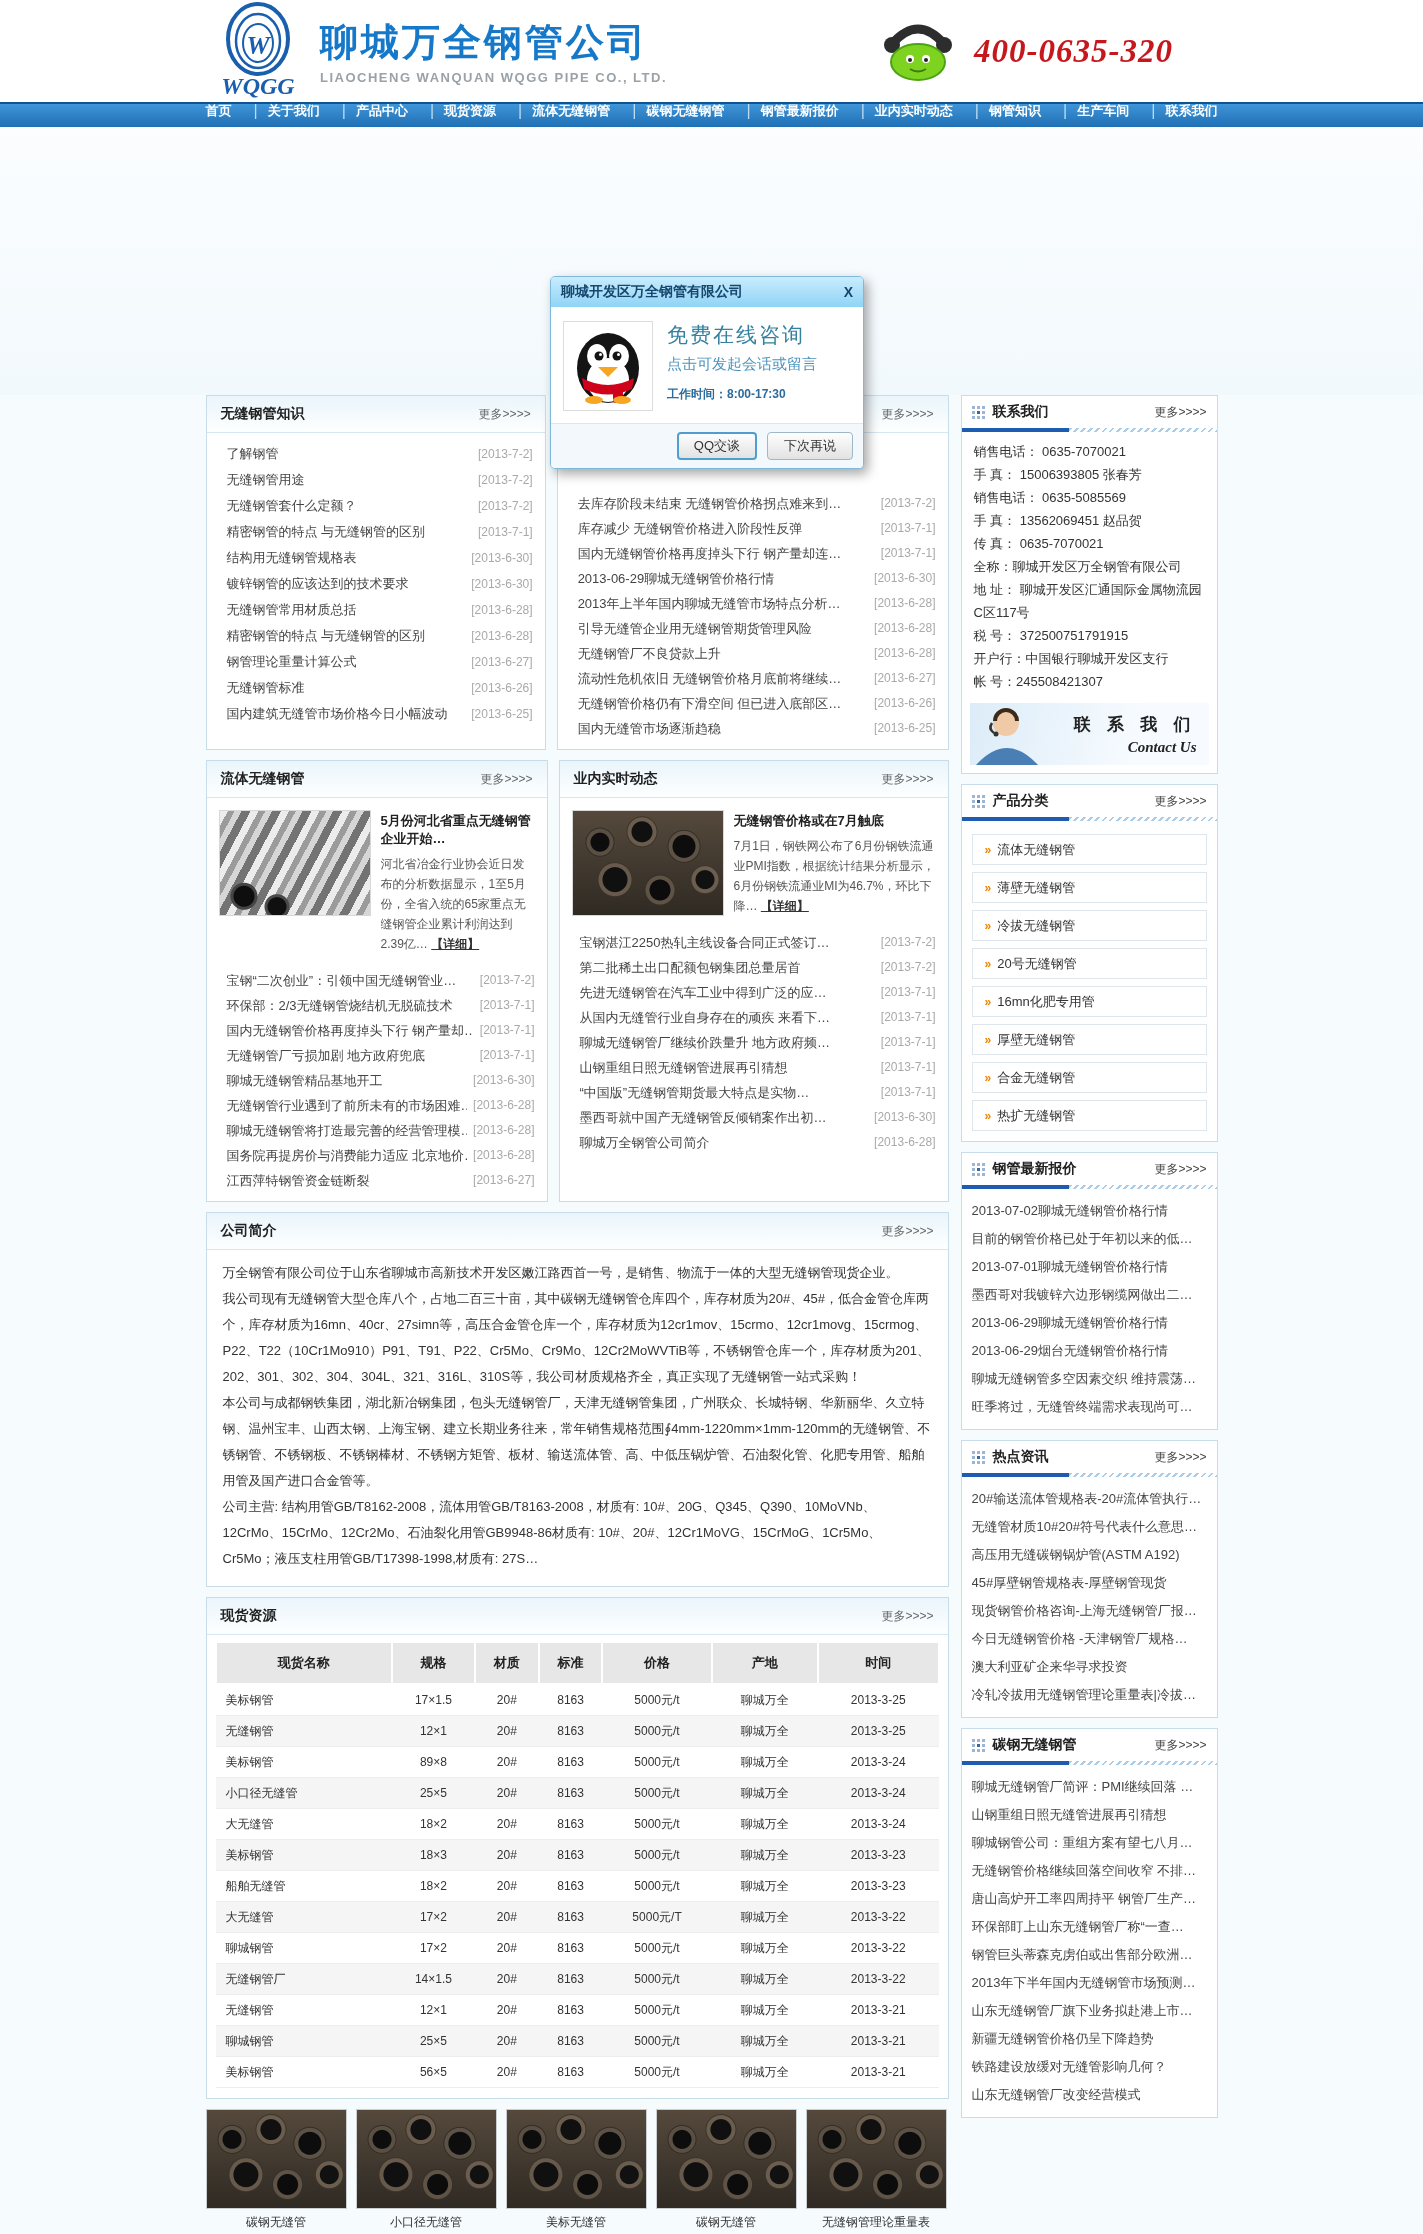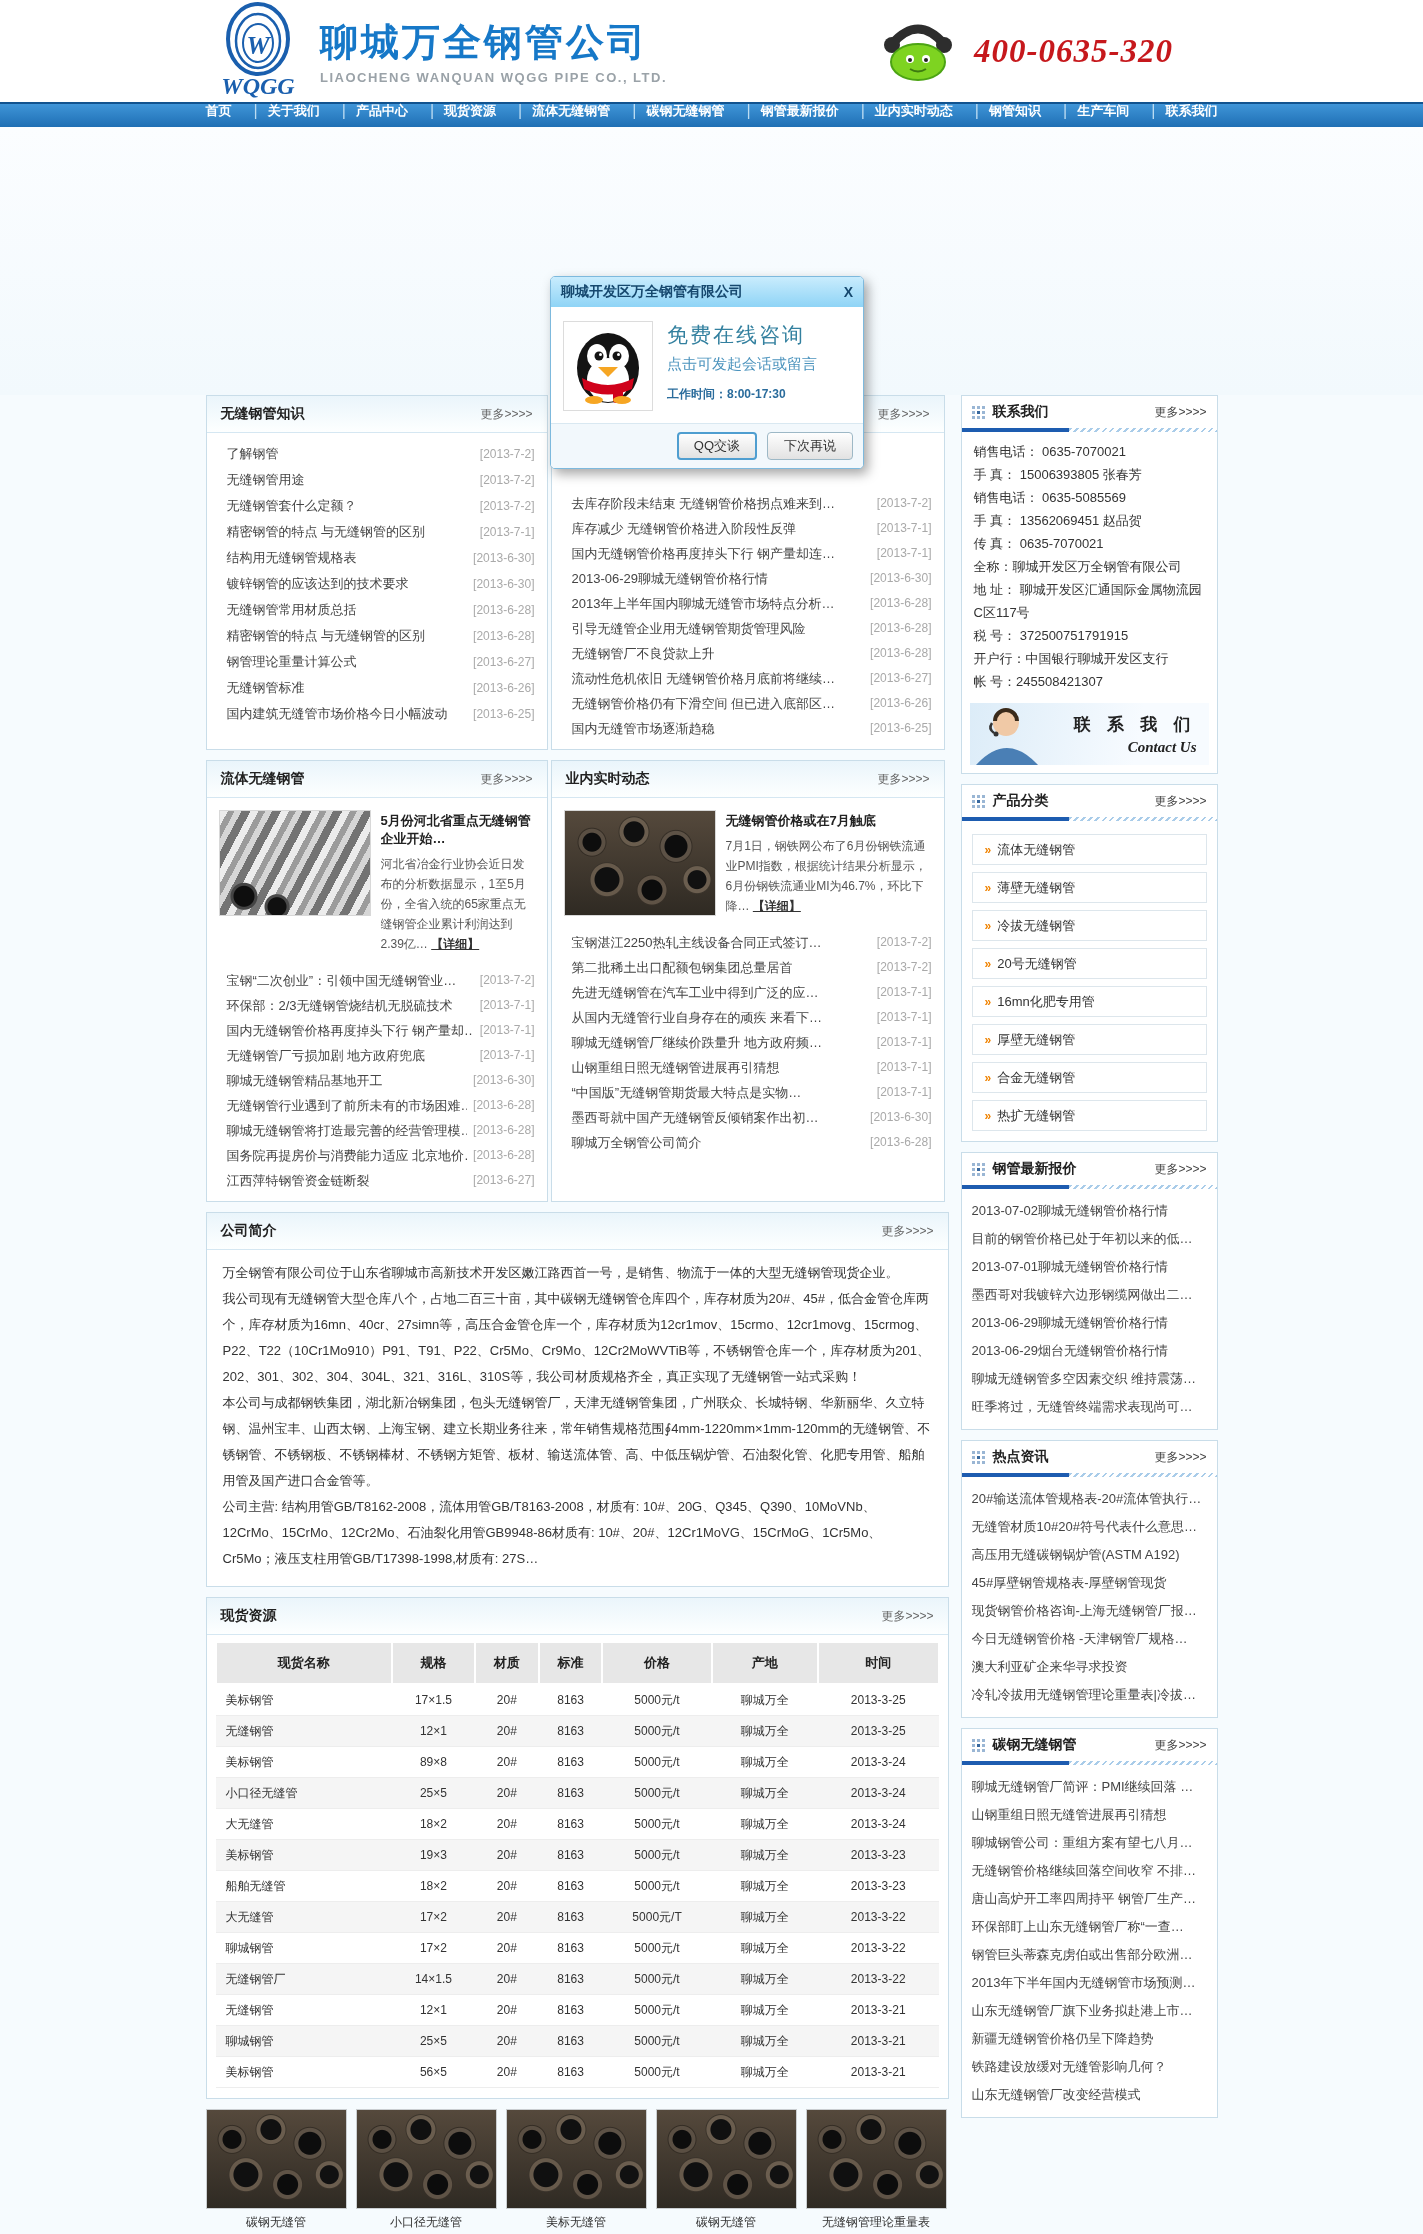--- a/index.html
+++ b/index.html
@@ -19,21 +19,21 @@
   .topnav li{display:flex;align-items:center;}
   .topnav a{color:#fff;font-size:13px;font-weight:bold;text-decoration:none;white-space:nowrap;}
   .topnav li + li::before{content:"|";color:#bcdcf2;margin:0 10px;font-weight:normal;}
   .banner{height:268px;background:linear-gradient(#fbfdff,#f2f9fd);}
   
   .content{width:1012px;margin:0 auto;}
   .cols{display:flex;gap:12px;align-items:flex-start;}
   .main{width:743px;}
   .side{width:257px;}
   .box{background:#fff;border:1px solid #c9dde9;margin-bottom:10px;box-sizing:border-box;}
-  .row{display:flex;gap:3px;}
+  .row{display:flex;gap:11px;}
   .w-s{width:342px;} .w-m{width:394px;}
   
   .box-head{height:36px;display:flex;align-items:center;padding:0 14px;background:linear-gradient(#eaf5fb,#fdffff);border-bottom:1px solid #d5e7f2;}
   .box-head .bt{font-size:14px;font-weight:bold;color:#222;}
   .box-head .more{margin-left:auto;font-size:12px;color:#666;text-decoration:none;}
   
   .side-head{height:32px;display:flex;align-items:center;padding:0 10px;background:#fff;}
   .side-head .bt{font-size:14px;font-weight:bold;color:#222;margin-left:8px;}
   .side-head .more{margin-left:auto;font-size:12px;color:#444;text-decoration:none;}
   .side-rule{height:4px;display:flex;}
@@ -545,21 +545,21 @@
                     <td>18×2</td>
                     <td>20#</td>
                     <td>8163</td>
                     <td>5000元/t</td>
                     <td>聊城万全</td>
                     <td>2013-3-24</td>
                   </tr>
 
                   <tr>
                     <td class="n">美标钢管</td>
-                    <td>19×3</td>
+                    <td>18×3</td>
                     <td>20#</td>
                     <td>8163</td>
                     <td>5000元/t</td>
                     <td>聊城万全</td>
                     <td>2013-3-23</td>
                   </tr>
 
                   <tr>
                     <td class="n">船舶无缝管</td>
                     <td>18×2</td>

